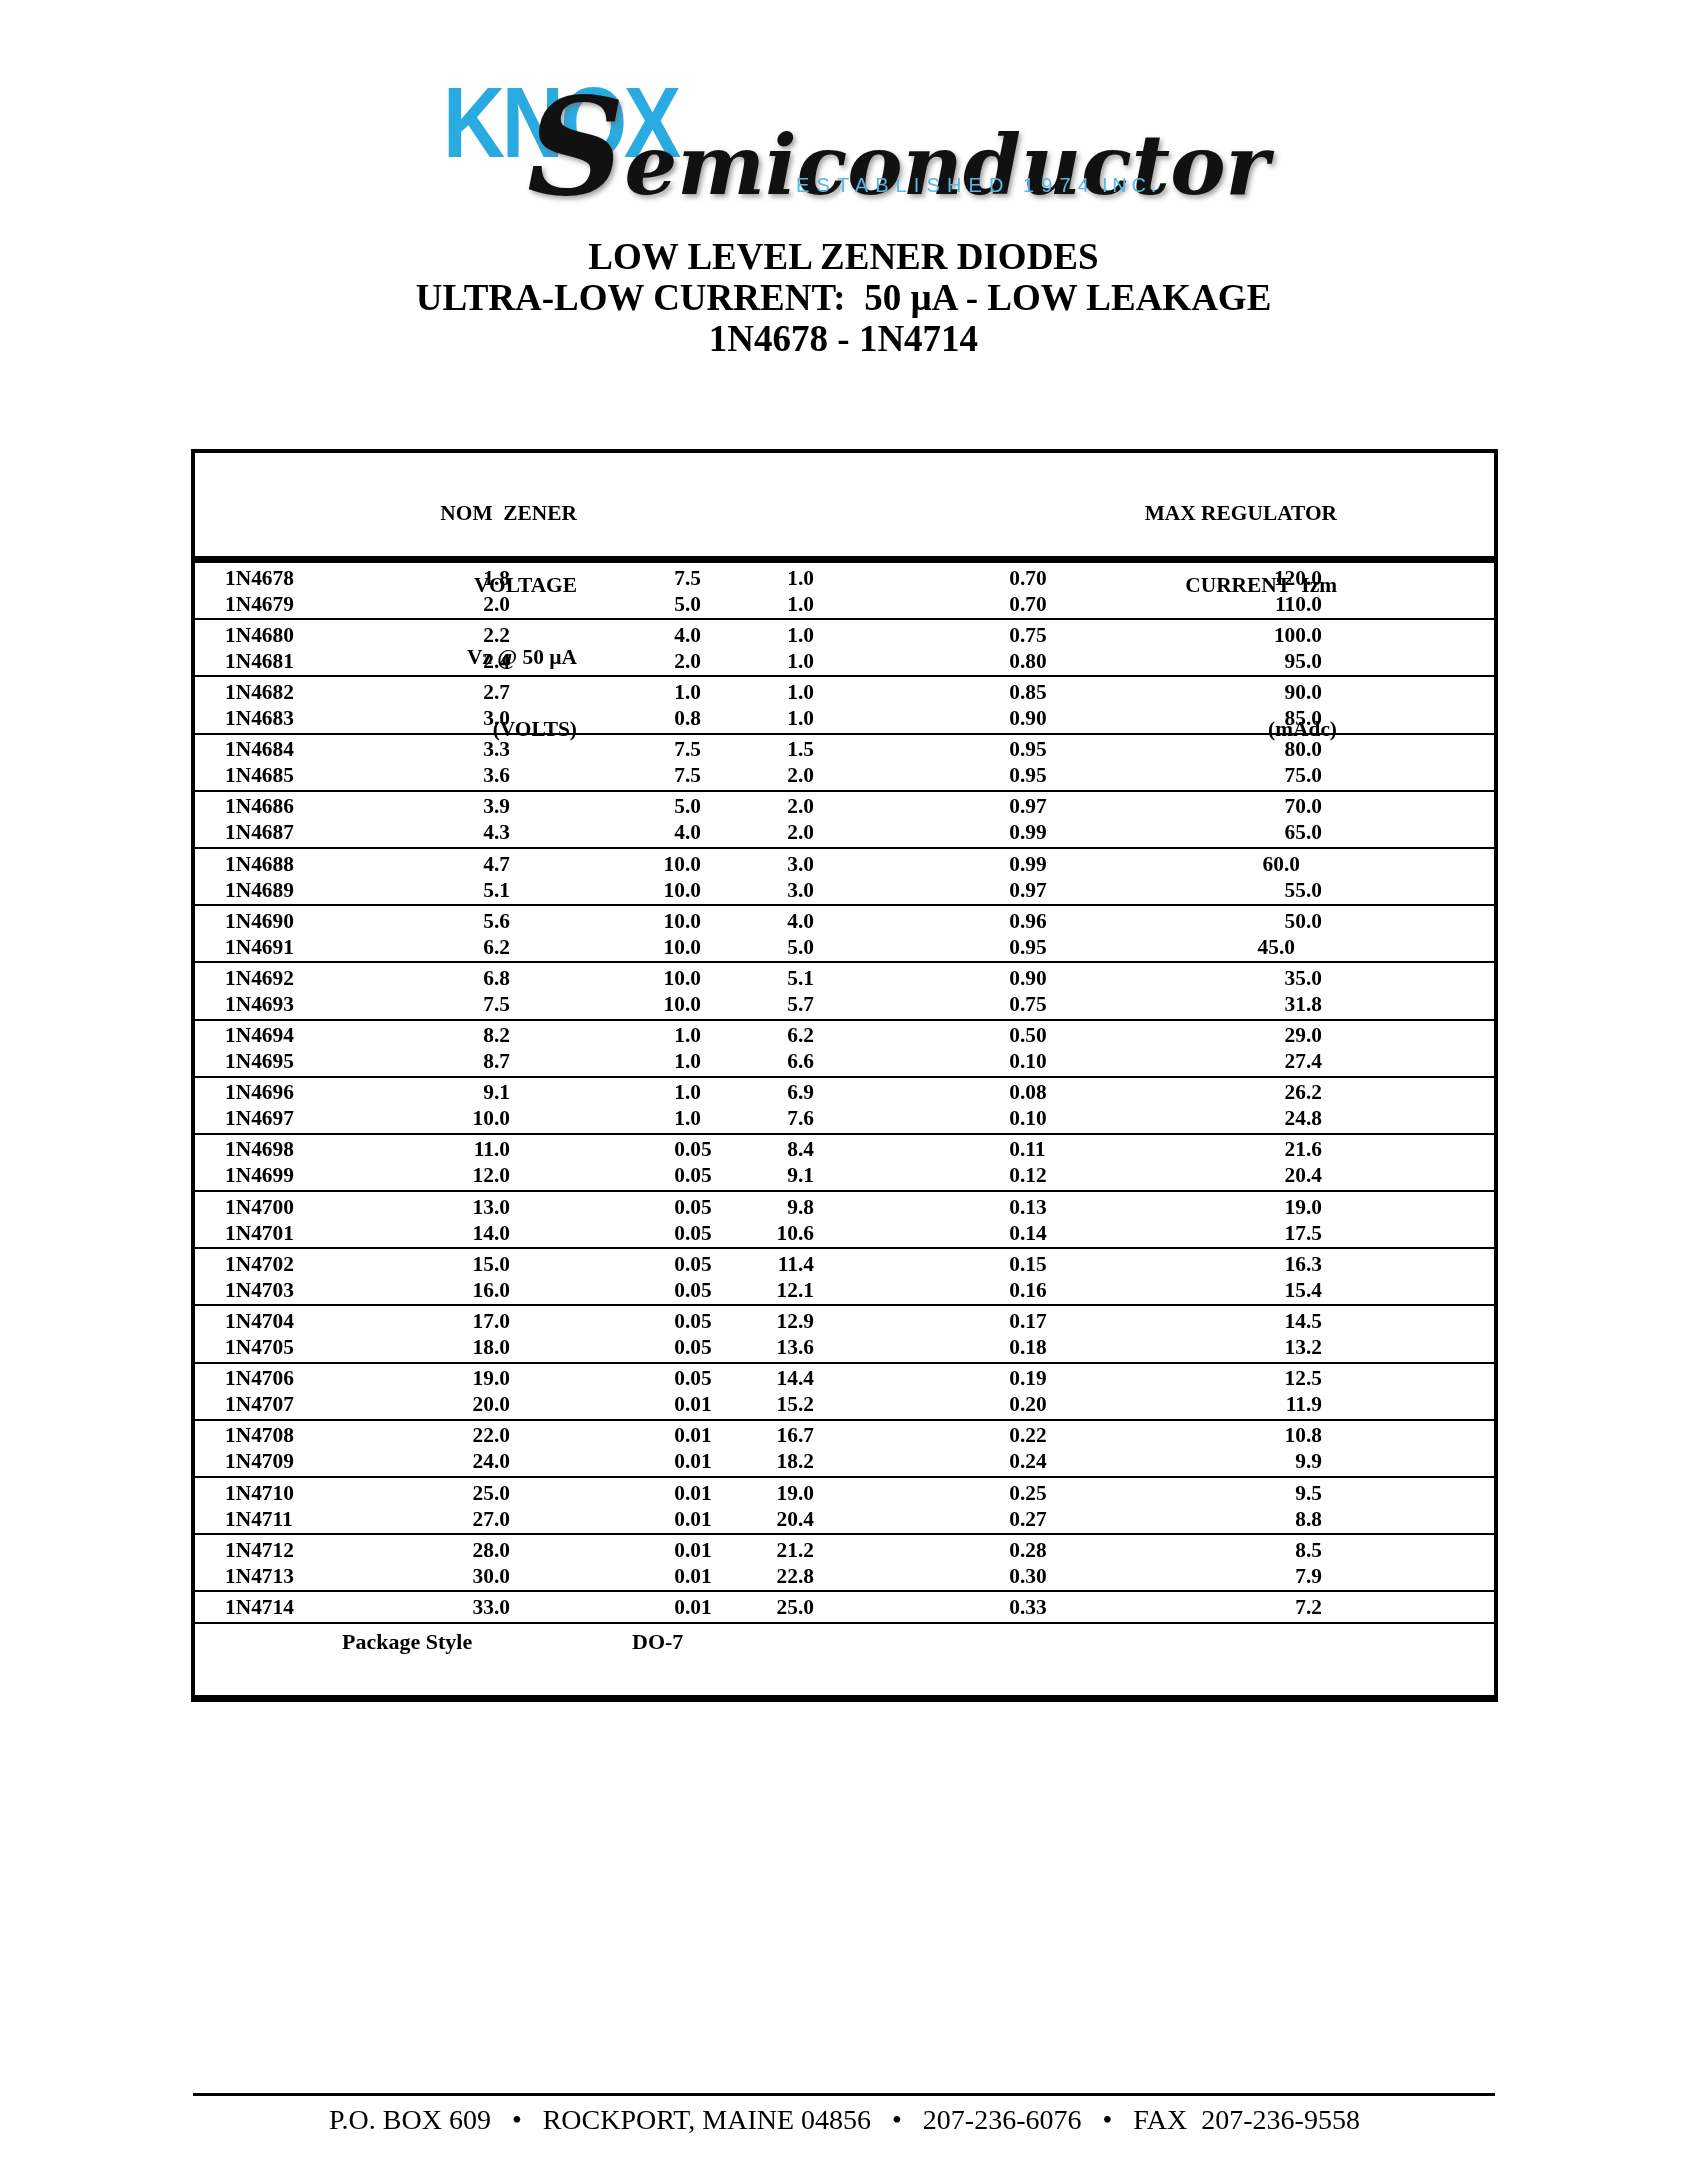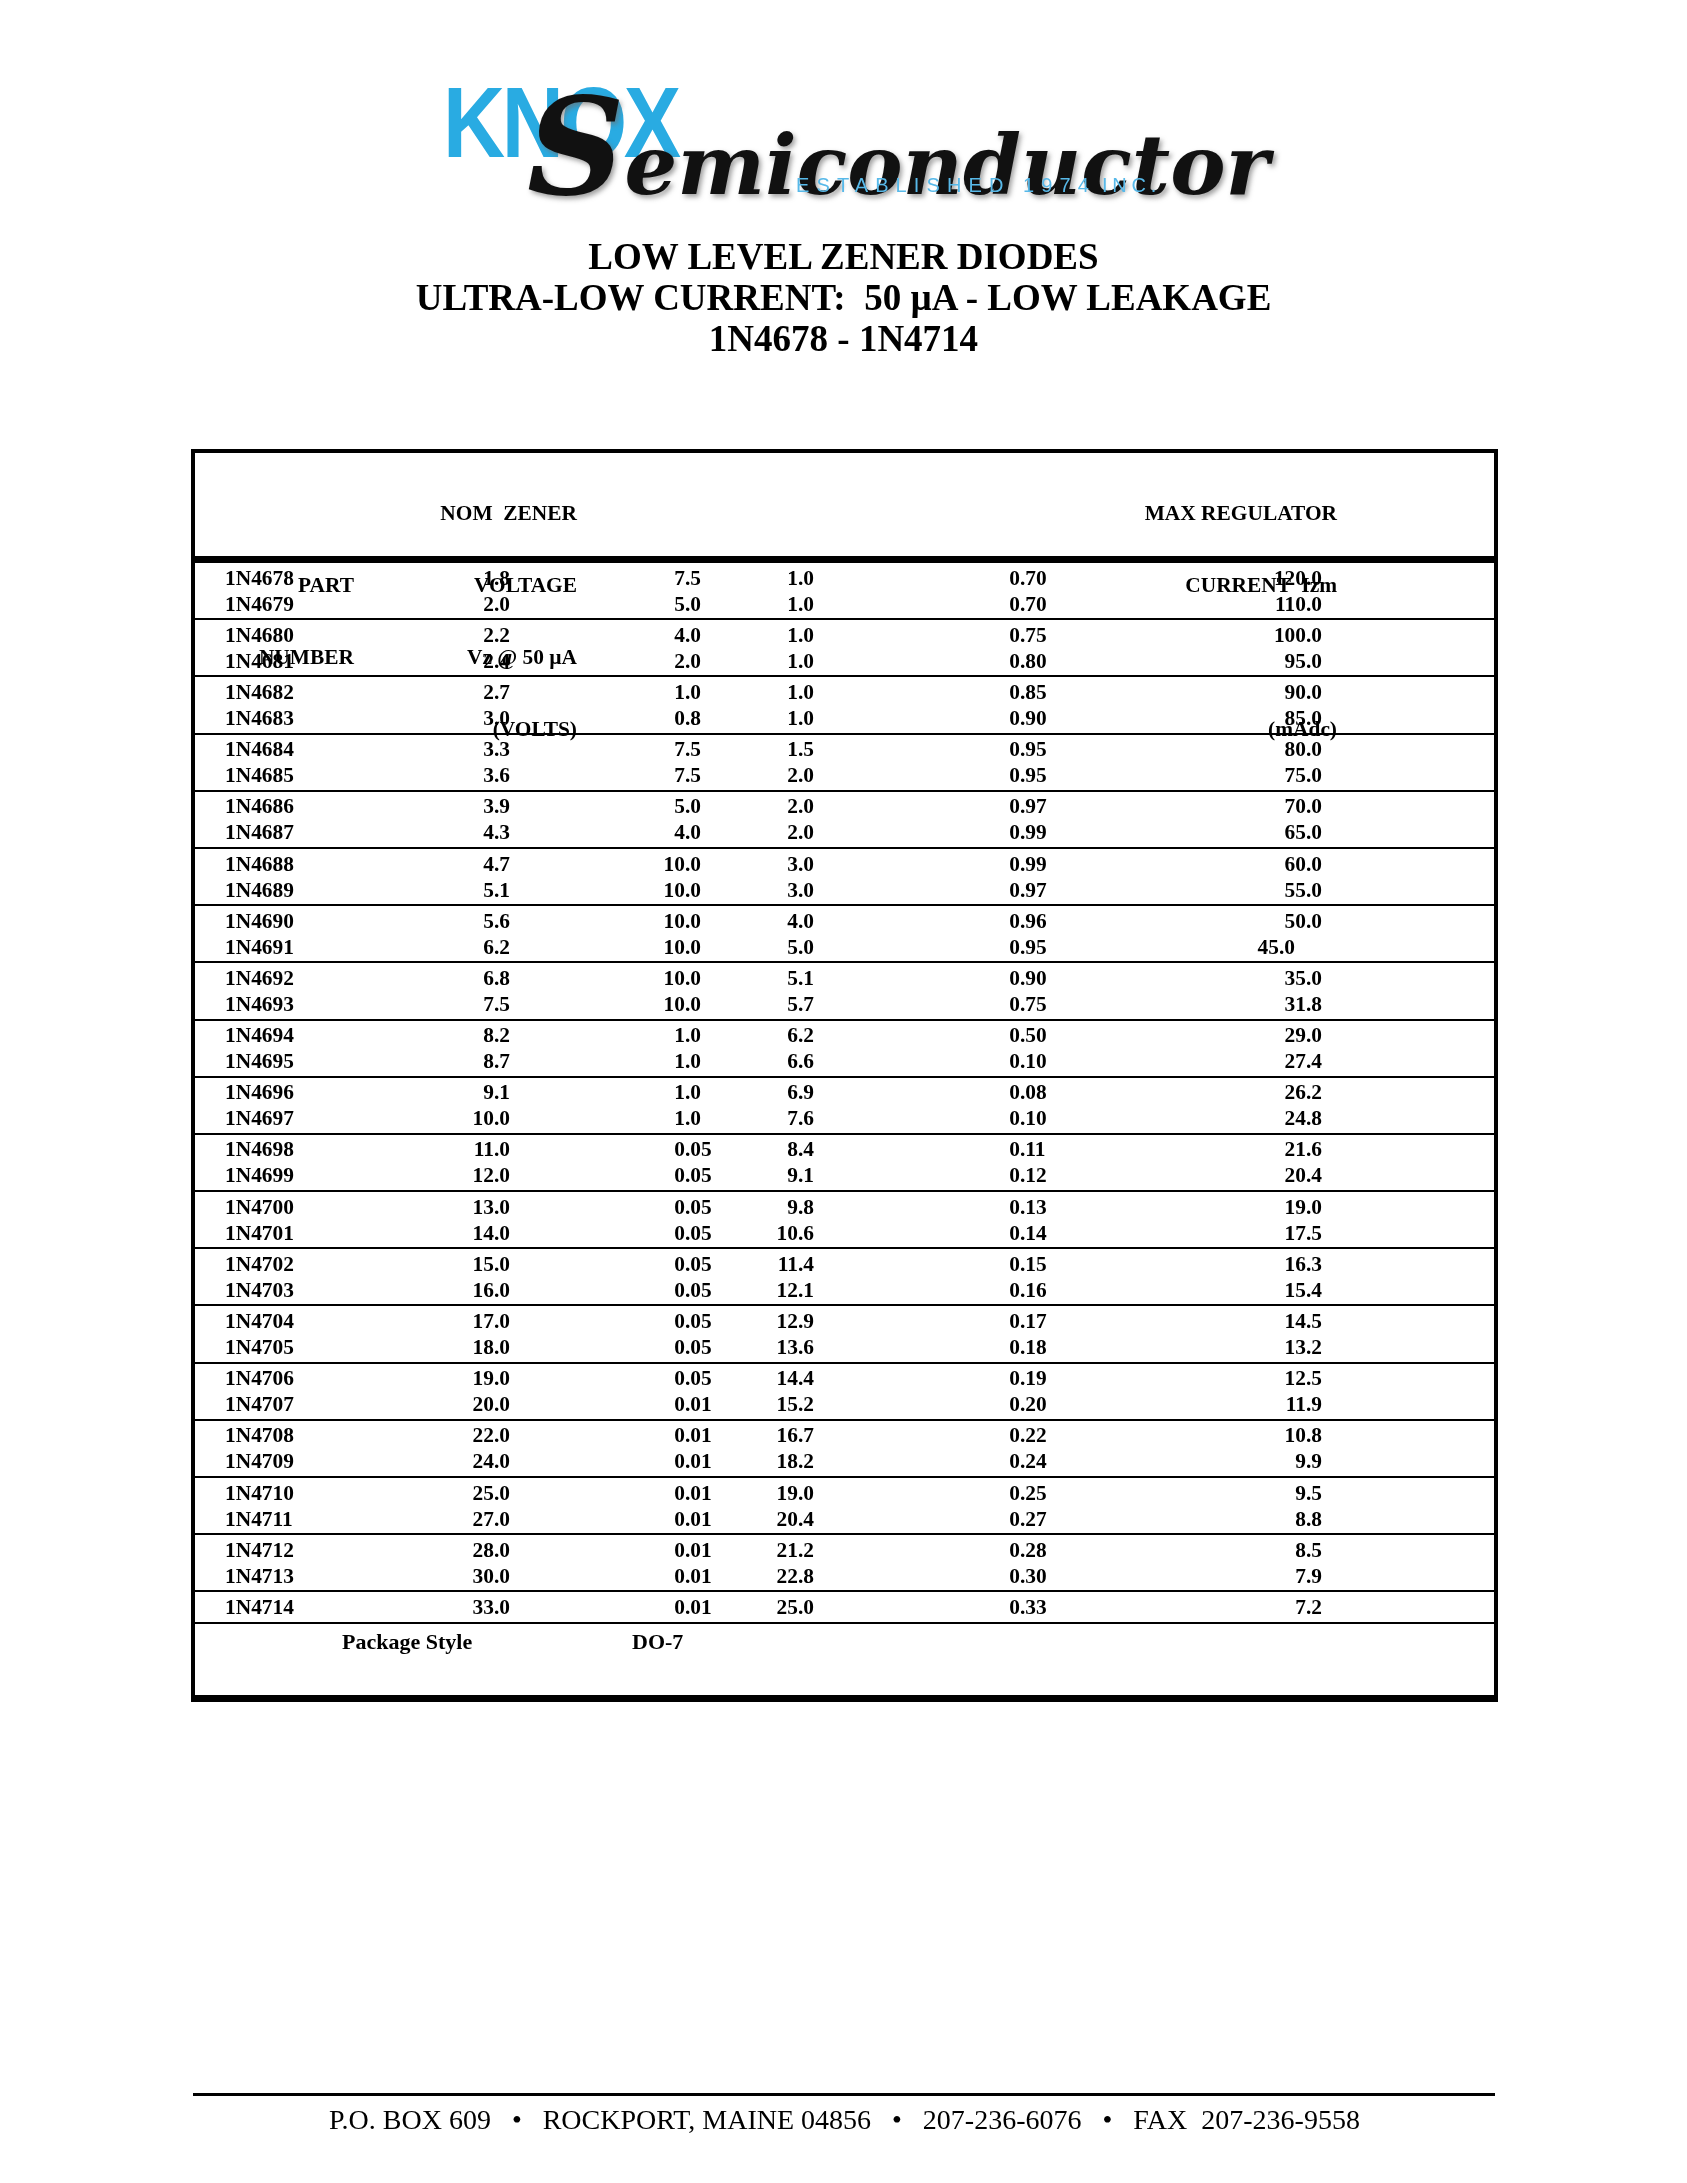--- a/index.html
+++ b/index.html
@@ -66,26 +66,20 @@
 
 <div class="titleblock">
   <div>LOW LEVEL ZENER DIODES</div>
   <div>ULTRA-LOW CURRENT:  50 µA - LOW LEAKAGE</div>
   <div>1N4678 - 1N4714</div>
 </div>
 
 <div class="dtable">
 
   <div class="thead">
-    <div class="hcol" style="left:0;width:159px;">
-      <div class="hline"></div>
-      <div class="hline">PART</div>
-      <div class="hline">NUMBER</div>
-      <div class="hline"></div>
-    </div>
     <div class="hcol" style="left:191px;width:191px;">
       <div class="hline">NOM  ZENER</div>
       <div class="hline">VOLTAGE</div>
       <div class="hline">Vz @ 50 µA</div>
       <div class="hline">(VOLTS)</div>
     </div>
     <div class="hcol" style="left:872px;width:270px;">
       <div class="hline">MAX REGULATOR</div>
       <div class="hline">CURRENT  Izm</div>
       <div class="hline"></div>
@@ -346,21 +340,21 @@
             <span class="frac">.0</span>
           </span>
           <span class="cell num" style="left: 576px;">
             <span class="int" style="width: 27px;">3</span>
             <span class="frac">.0</span>
           </span>
           <span class="cell num" style="left: 809px;">
             <span class="int" style="width: 16px;">0</span>
             <span class="frac">.99</span>
           </span>
-          <span class="cell num" style="left: 1073px;">
+          <span class="cell num" style="left: 1051px;">
             <span class="int" style="width: 38px;">60</span>
             <span class="frac">.0</span>
           </span>
         </div>
         <div class="row">
           <span class="cell part">1N4689</span>
           <span class="cell num" style="left: 272px;">
             <span class="int" style="width: 27px;">5</span>
             <span class="frac">.1</span>
           </span>

